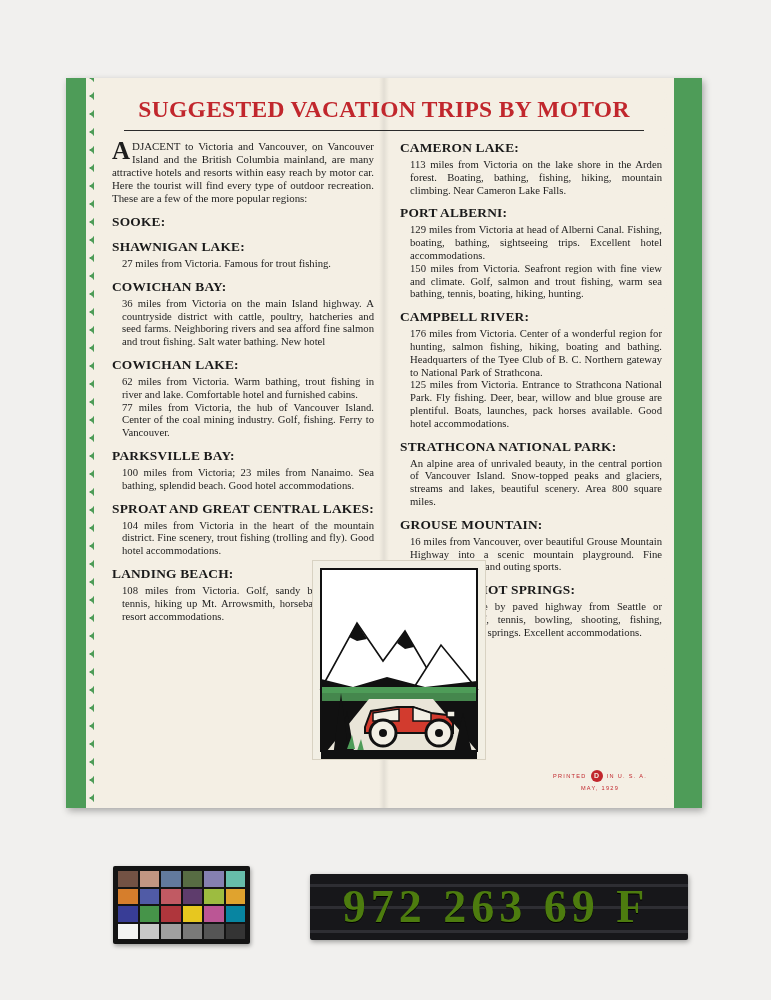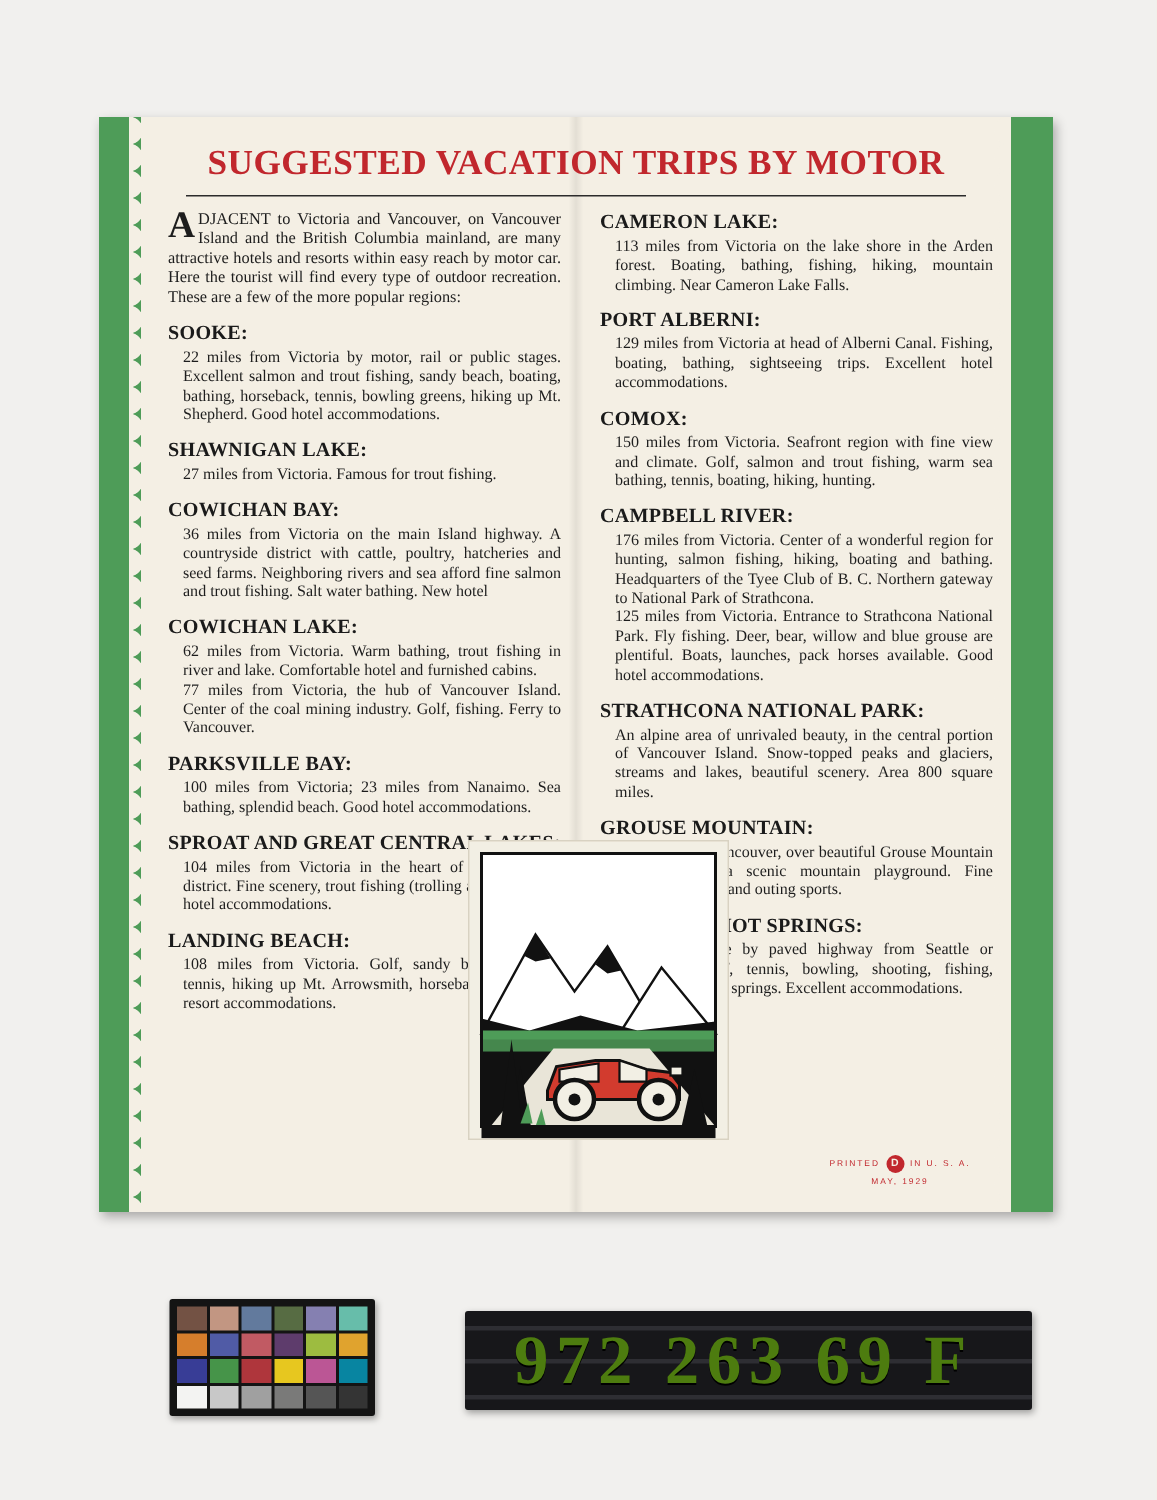--- a/index.html
+++ b/index.html
@@ -252,21 +252,20 @@
 
   <div id="headline">SUGGESTED VACATION TRIPS BY MOTOR</div>
   <div id="headline-rule"></div>
 
   <div id="cols">
 
     <div class="col left">
       <p class="intro"><span class="dropcap">A</span><span>DJACENT to Victoria and Vancouver, on Vancouver Island and the British Columbia mainland, are many attractive hotels and resorts within easy reach by motor car. Here the tourist will find every type of outdoor recreation. These are a few of the more popular regions:</span></p>
 
       <h2 class="place">SOOKE:</h2>
-      <p class="body">22 miles from Victoria by motor, rail or public stages. Excellent salmon and trout fishing, sandy beach, boating, bathing, horseback, tennis, bowling greens, hiking up Mt. Shepherd. Good hotel accommodations.</p>
 
       <h2 class="place">SHAWNIGAN LAKE:</h2>
       <p class="body">27 miles from Victoria. Famous for trout fishing.</p>
 
       <h2 class="place">COWICHAN BAY:</h2>
       <p class="body">36 miles from Victoria on the main Island highway. A countryside district with cattle, poultry, hatcheries and seed farms. Neighboring rivers and sea afford fine salmon and trout fishing. Salt water bathing. New hotel</p>
 
       <h2 class="place">COWICHAN LAKE:</h2>
       <p class="body">62 miles from Victoria. Warm bathing, trout fishing in river and lake. Comfortable hotel and furnished cabins.</p>
 
@@ -282,21 +281,20 @@
       <p class="body">108 miles from Victoria. Golf, sandy beach, fishing, tennis, hiking up Mt. Arrowsmith, horseback. Hotel and resort accommodations.</p>
     </div>
 
     <div class="col right">
       <h2 class="place first">CAMERON LAKE:</h2>
       <p class="body">113 miles from Victoria on the lake shore in the Arden forest. Boating, bathing, fishing, hiking, mountain climbing. Near Cameron Lake Falls.</p>
 
       <h2 class="place">PORT ALBERNI:</h2>
       <p class="body">129 miles from Victoria at head of Alberni Canal. Fishing, boating, bathing, sightseeing trips. Excellent hotel accommodations.</p>
 
-      <h2 class="place">COMOX:</h2>
       <p class="body">150 miles from Victoria. Seafront region with fine view and climate. Golf, salmon and trout fishing, warm sea bathing, tennis, boating, hiking, hunting.</p>
 
       <h2 class="place">CAMPBELL RIVER:</h2>
       <p class="body">176 miles from Victoria. Center of a wonderful region for hunting, salmon fishing, hiking, boating and bathing. Headquarters of the Tyee Club of B. C. Northern gateway to National Park of Strathcona.</p>
 
       <p class="body">125 miles from Victoria. Entrance to Strathcona National Park. Fly fishing. Deer, bear, willow and blue grouse are plentiful. Boats, launches, pack horses available. Good hotel accommodations.</p>
 
       <h2 class="place">STRATHCONA NATIONAL PARK:</h2>
       <p class="body">An alpine area of unrivaled beauty, in the central portion of Vancouver Island. Snow-topped peaks and glaciers, streams and lakes, beautiful scenery. Area 800 square miles.</p>
 

